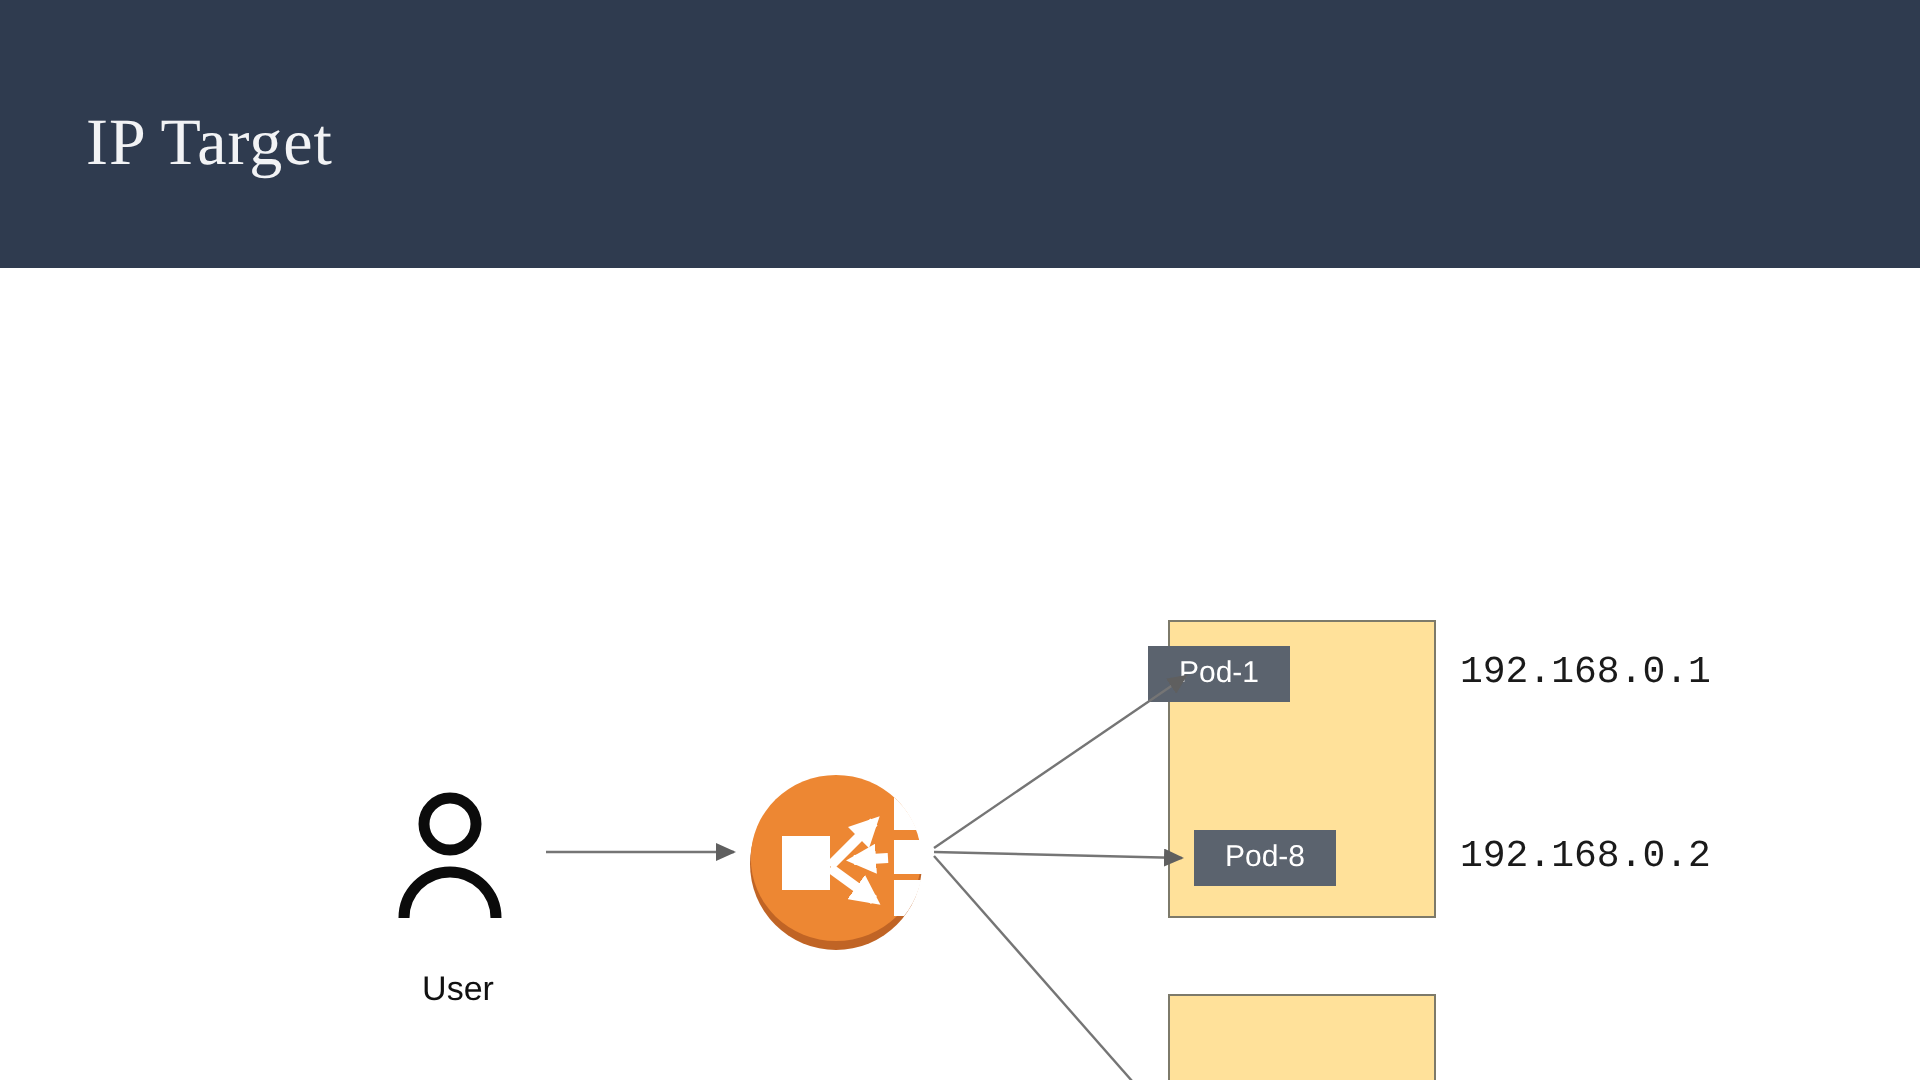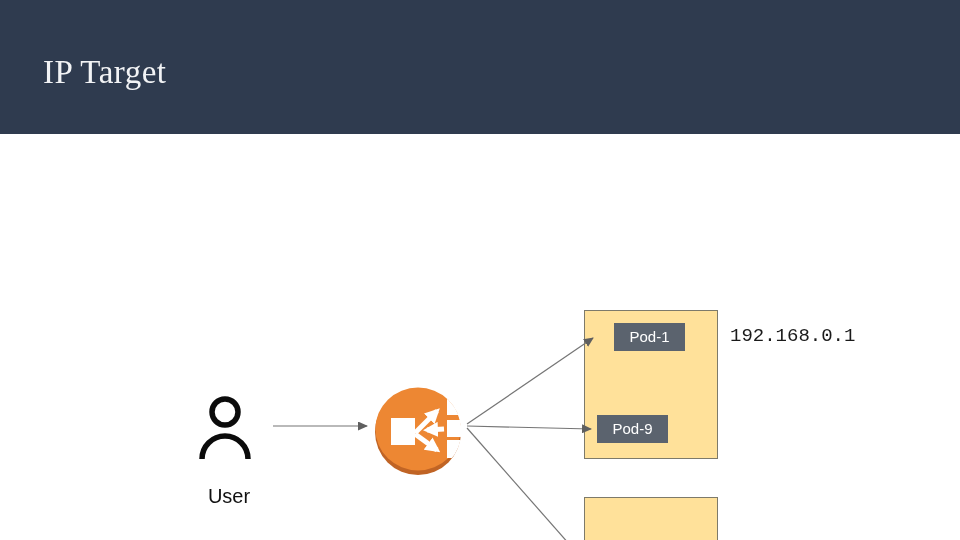--- a/index.html
+++ b/index.html
@@ -27,36 +27,36 @@
     color:var(--title-text);letter-spacing:0.5px;
   }
 
   
   .canvas{position:absolute;left:0;top:134px;width:960px;height:406px;}
 
   .abs{position:absolute;}
 
   
   .user-icon{left:196px;top:252px;width:62px;height:76px;}
-  .user-label{left:196px;top:351px;width:66px;text-align:center;font-size:20px;color:#111;}
+  .user-label{left:196px;top:351px;width:66px;text-align:center;font-size:17px;color:#111;}
 
   
   .lb-icon{left:374px;top:253px;width:88px;height:88px;}
 
   
   .node{background:var(--node-fill);border:1px solid var(--node-border);box-sizing:border-box;}
   .node-1{left:584px;top:176px;width:134px;height:149px;}
   .node-2{left:584px;top:363px;width:134px;height:149px;}
 
   
   .pod{
     width:71px;height:28px;background:var(--pod-fill);color:var(--pod-text);
     font-size:15px;line-height:28px;text-align:center;
   }
-  .pod-1{left:614px;top:189px;}
+  .pod-1{left:574px;top:189px;}
   .pod-2{left:597px;top:281px;}
 
   
   .ip{font-size:19px;color:var(--ip-text);white-space:nowrap;font-family:Liberation Mono, monospace;}
   .ip-1{left:730px;top:191px;}
   .ip-2{left:730px;top:283px;}
 
   
   .arrows{left:0;top:0;width:960px;height:540px;pointer-events:none;}
 </style>
@@ -68,23 +68,24 @@
   <header class="slide-header">
     <h1 class="slide-title">IP Target</h1>
   </header>
 
   <main class="canvas">
 
     <div class="abs node node-1"></div>
     <div class="abs node node-2"></div>
 
     <div class="abs pod pod-1">Pod-1</div>
-    <div class="abs pod pod-2">Pod-9</div>
+    <div class="abs pod pod-2">Pod-8</div>
 
     <div class="abs ip ip-1">192.168.0.1</div>
+    <div class="abs ip ip-2">192.168.0.2</div>
 
     <svg class="abs user-icon" viewBox="0 0 62 76" xmlns="http://www.w3.org/2000/svg">
       <path d="M 6 73 A 23 23 0 0 1 52 73" fill="none" stroke="#0b0b0b" stroke-width="5.5"></path>
       <circle cx="29" cy="26" r="13" fill="#ffffff" stroke="#0b0b0b" stroke-width="5.5"></circle>
     </svg>
     <div class="abs user-label">User</div>
 
     <svg class="abs lb-icon" viewBox="0 0 88 88" xmlns="http://www.w3.org/2000/svg">
       <defs>
         <marker id="wm" markerWidth="3" markerHeight="3" refX="2.2" refY="1.5" orient="auto" markerUnits="strokeWidth">

